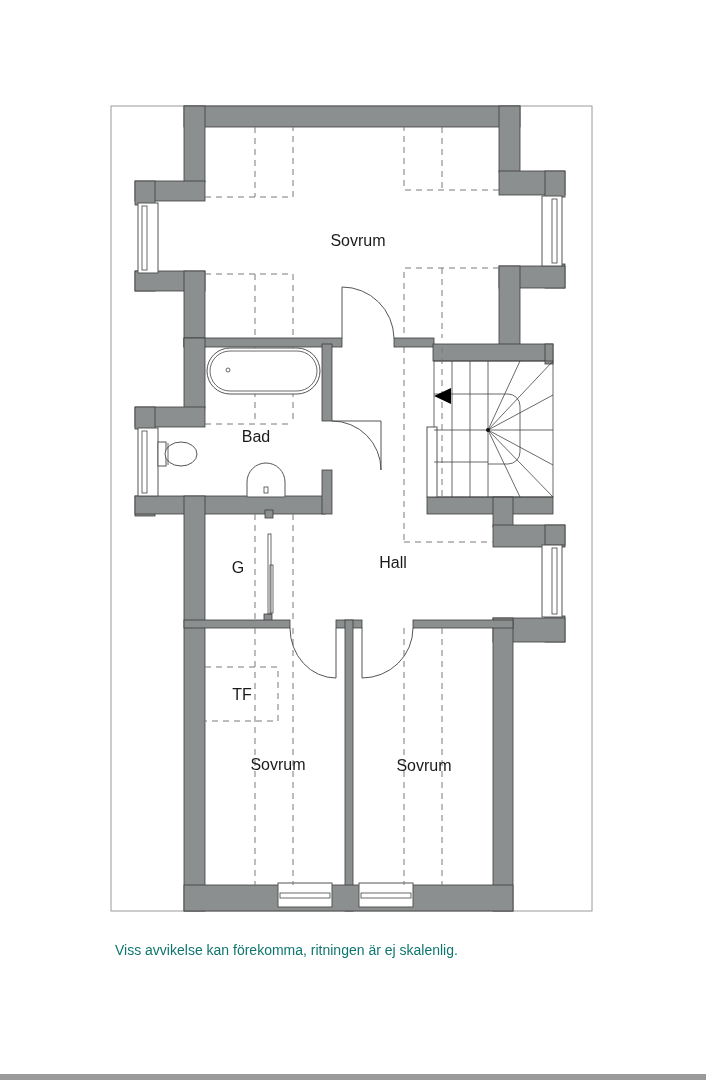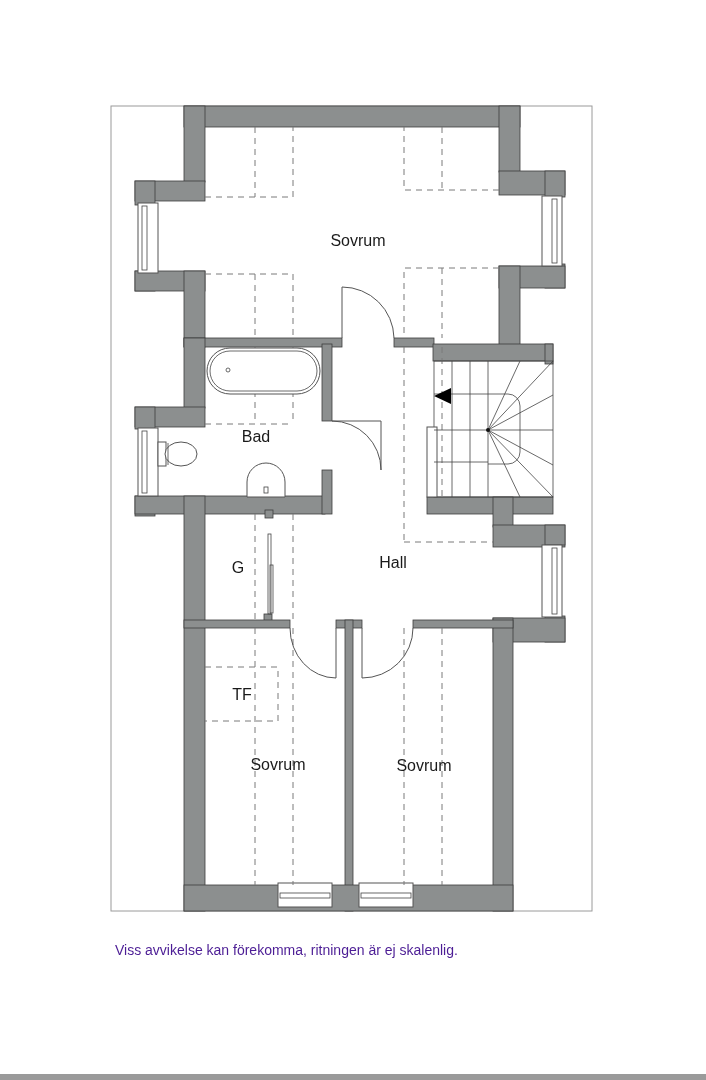--- a/index.html
+++ b/index.html
@@ -5,21 +5,21 @@
   html, body { margin:0; padding:0; background:#ffffff; }
   body { width:706px; height:1080px; position:relative; overflow:hidden; font-family:"Liberation Sans", sans-serif; }
   #plan { position:absolute; left:0; top:0; width:706px; height:1080px; }
   .wall { fill:#8c8f8f; stroke:#3d3d3d; stroke-width:0.8; }
   .frame { fill:none; stroke:#9a9a9a; stroke-width:1; }
   .dash { fill:none; stroke:#7a7a7a; stroke-width:1; stroke-dasharray:6 5; }
   .fix { fill:#ffffff; stroke:#555; stroke-width:1; }
   .thin { fill:none; stroke:#444; stroke-width:0.8; }
   .door { fill:none; stroke:#555; stroke-width:1; }
   .lbl { font-family:"Liberation Sans", sans-serif; font-size:16px; fill:#1a1a1a; }
-  .note { position:absolute; left:115px; top:942px; font-size:14px; color:#4c1d95; font-family:"Liberation Sans", sans-serif; }
+  .note { position:absolute; left:115px; top:942px; font-size:14px; color:#0f766e; font-family:"Liberation Sans", sans-serif; }
   .bottom-bar { position:absolute; left:0; top:1074px; width:706px; height:6px; background:#9a9a9a; }
 </style>
 </head>
 <body>
 
 <svg id="plan" viewBox="0 0 706 1080" xmlns="http://www.w3.org/2000/svg">
 
   <rect class="frame" x="111" y="106" width="481" height="805"></rect>
 
   <g>

